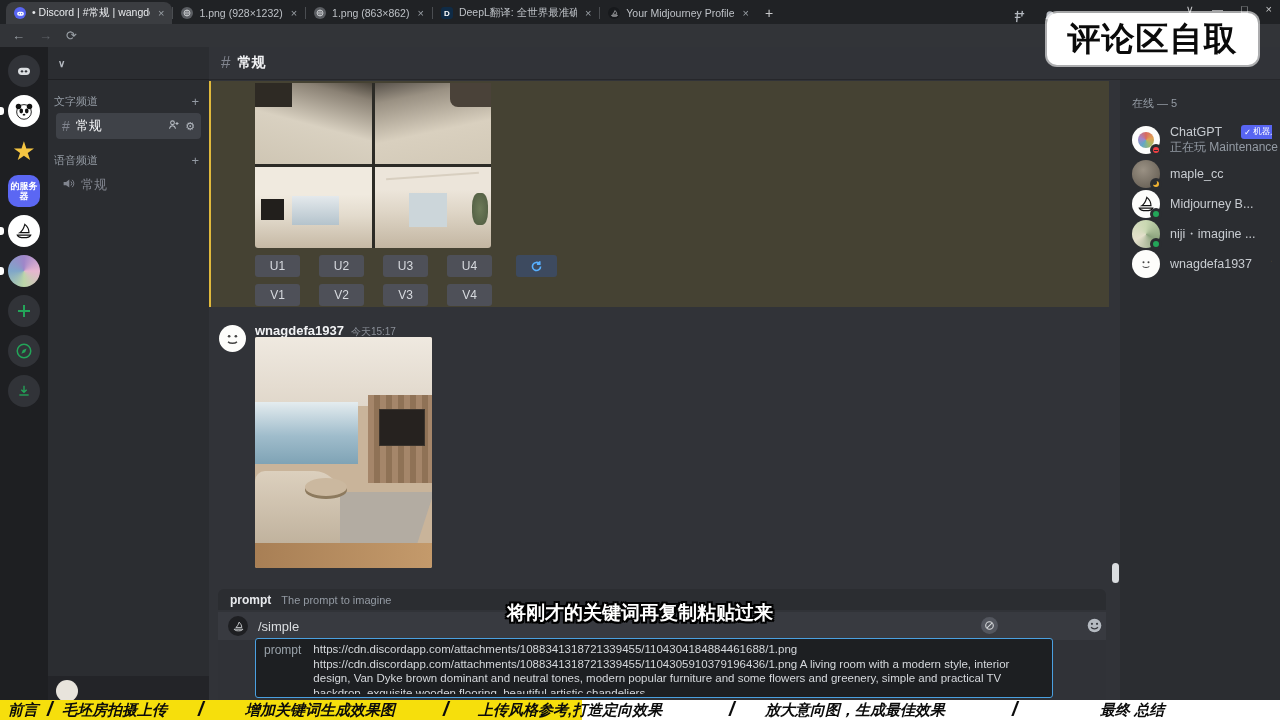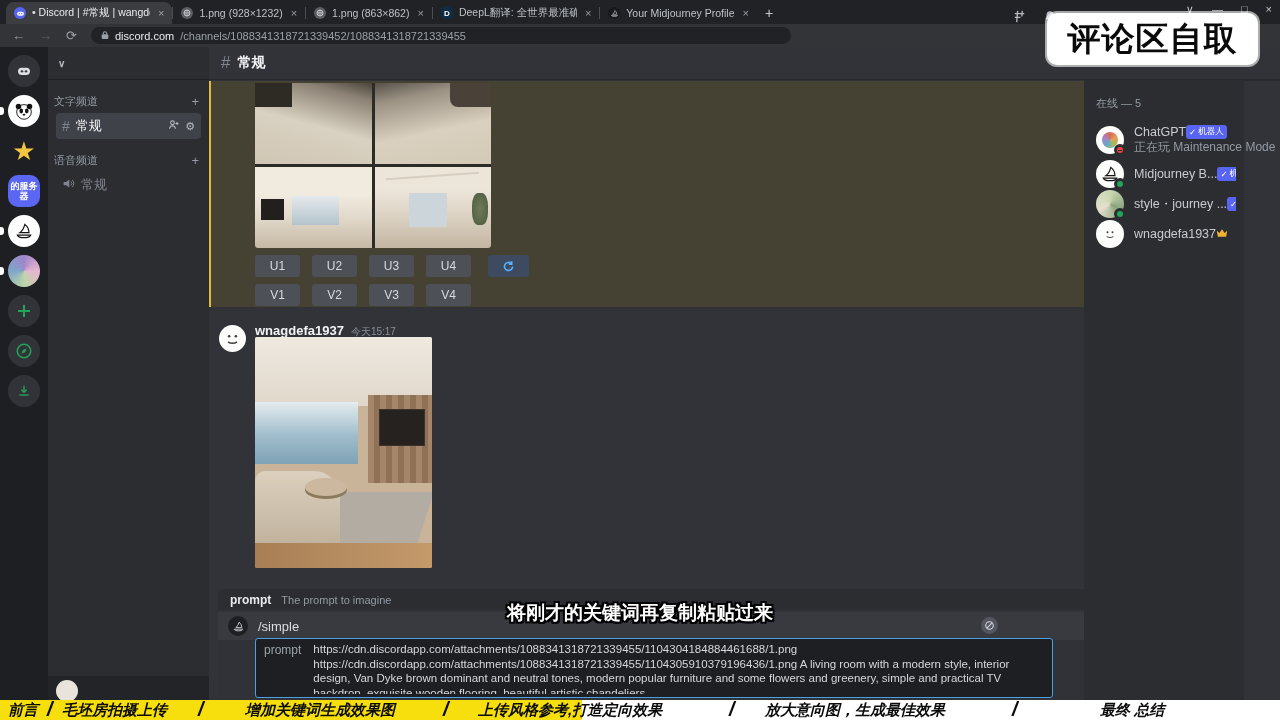--- a/index.html
+++ b/index.html
@@ -85,21 +85,21 @@
   .c-bl { background:linear-gradient(180deg,#f0eadf 0%,#f0eadf 34%,#e3dbcd 60%,#c6b9a5 100%); }
   .c-bl .tv { position:absolute; left:5%; top:40%; width:20%; height:25%; background:#221f1c; }
   .c-bl .win { position:absolute; left:32%; top:36%; width:40%; height:36%;
                background:linear-gradient(#e4e9ec,#b4c3cc); }
   .c-br { background:linear-gradient(180deg,#ece5da 0%,#ece5da 28%,#ded5c6 56%,#c3b6a2 100%); }
   .c-br .win { position:absolute; left:30%; top:32%; width:32%; height:42%; background:#ccd6da; }
   .c-br .plant { position:absolute; right:3%; top:32%; width:13%; height:40%;
                  background:radial-gradient(#6d7a58,#4e5a40); border-radius:40%; }
   .c-br .beam { position:absolute; left:10%; top:10%; width:80%; height:2px; background:#d8cfc0; transform:rotate(-4deg); }
 
-  .btnrow { display:flex; gap:12px; margin-top:7px; }
+  .btnrow { display:flex; gap:19px; margin-top:7px; }
   .mjbtn { width:45px; height:22px; background:#4e5058; border-radius:3px; color:#d7dadf;
            font-size:12px; display:flex; align-items:center; justify-content:center; }
   .mjbtn.refresh { width:41px; margin-left:5px; background:#3d4a5f; }
 
   
   .msg-ava { position:absolute; left:10px; top:245px; width:27px; height:27px;
              border-radius:50%; background:#fdfdfb; overflow:hidden; }
   .msg-name { position:absolute; left:46px; top:243px; font-size:13px; font-weight:bold; color:#f2f3f5; }
   .msg-time { font-size:10px; font-weight:normal; color:#8b9099; margin-left:7px; }
   .room { position:absolute; left:46px; top:257px; width:177px; height:231px;
@@ -140,40 +140,40 @@
   .emojiicon { position:absolute; left:868px; top:5px; }
   .composer-low { position:absolute; left:9px; top:560px; width:888px; height:80px; background:#303237; }
   .optbox { position:absolute; left:46px; top:558px; width:798px; height:60px;
             background:#1d1f22; border:1.5px solid #4aa0e0; border-radius:3px;
             display:flex; padding:3px 8px; gap:12px; }
   .optbox .olabel { font-size:12px; color:#9aa3ab; padding-top:1px; }
   .optbox .ovalue { font-size:11.5px; line-height:14.5px; color:#d5d8dc; white-space:pre-wrap;
                     flex:1; overflow:hidden; }
 
   
-  .members { position:absolute; left:1084px; top:80px; width:160px; height:640px;
+  .members { position:absolute; left:1120px; top:80px; width:160px; height:640px;
              background:#2b2d31; padding:16px 8px 0 12px; }
   .mlabel { font-size:11px; color:#949ba4; margin-bottom:10px; }
   .mrow { display:flex; align-items:center; gap:10px; height:30px; position:relative; }
   .mrow.tall { height:38px; }
   .mava { width:28px; height:28px; border-radius:50%; position:relative; flex:0 0 auto; }
   .mava.white { background:#fdfdfb; }
   .mava.gpt::after { content:""; position:absolute; inset:6px; border-radius:50%;
         background:conic-gradient(#d96a5f,#e0a154,#9fba68,#63a8c7,#a584c9,#d96a5f); }
   .mava.maple { background:radial-gradient(circle at 40% 35%,#9a9184,#5d564c); }
   .mava.niji2 { background:conic-gradient(#c9d8b2,#8aa27c,#e4e0cc,#c9d8b2); }
   .status { position:absolute; right:-2px; bottom:-2px; width:12px; height:12px; border-radius:50%;
             border:3px solid #2b2d31; }
   .st-dnd { background:#f23f43; } .st-dnd::after { content:""; position:absolute; left:1px; top:2.5px;
             width:4px; height:1.5px; background:#2b2d31; }
   .st-idle { background:#f0b232; } .st-idle::after { content:""; position:absolute; left:-1.5px; top:-1.5px;
             width:5px; height:5px; border-radius:50%; background:#2b2d31; }
   .st-on { background:#23a559; }
   .mtext { min-width:0; }
-  .mname { font-size:12.5px; color:#c8ccd1; white-space:nowrap; overflow:hidden; display:flex; align-items:center; gap:0; }
+  .mname { font-size:12.5px; color:#c8ccd1; white-space:nowrap; overflow:hidden; display:flex; align-items:center; gap:19px; }
   .msub { font-size:12px; color:#949ba4; white-space:nowrap; }
   .botbadge { display:inline-flex; align-items:center; gap:2px; background:#5865f2; color:#fff;
               font-size:8.5px; border-radius:3px; padding:1px 3px; flex:0 0 auto; }
 
   
   .corner-note { position:absolute; left:1047px; top:13px; width:211px; height:52px; background:#fff;
                  border-radius:10px; display:flex; align-items:center; justify-content:center;
                  font-size:33px; font-weight:900; color:#0a0a0a; letter-spacing:1px;
                  box-shadow:0 0 0 2px rgba(255,255,255,.6); }
   .subtitle { position:absolute; left:0; top:600px; width:1280px; text-align:center;
@@ -245,30 +245,20 @@
     <span>—</span>
     <span>□</span>
     <span>×</span>
   </div>
 </div>
 
 <div class="toolbar">
   <span class="nav">←</span>
   <span class="nav dim">→</span>
   <span class="nav">⟳</span>
-  <div class="urlpill">
-    <span>
-      <svg width="8" height="10" viewBox="0 0 12 14">
-          <rect x="1" y="6" width="10" height="7" rx="1.5" fill="#9aa0a6"></rect>
-          <path d="M3.5 6V4.5a2.5 2.5 0 0 1 5 0V6" fill="none" stroke="#9aa0a6" stroke-width="1.6"></path>
-        </svg>
-    </span>
-    <span class="urlhost">discord.com</span>
-      <span class="urlpath">/channels/1088341318721339452/1088341318721339455</span>
-  </div>
 </div>
 
 <div class="rail">
   <div class="ric">
     <svg width="20" height="16" viewBox="0 0 24 24">
         <rect x="3" y="7" width="18" height="11" rx="5.5" fill="#dbdee1"></rect>
         <circle cx="9" cy="12.5" r="1.8" fill="#313338"></circle>
         <circle cx="15" cy="12.5" r="1.8" fill="#313338"></circle>
       </svg>
   </div>
@@ -486,20 +476,30 @@
           <span>ChatGPT</span>
         <span class="botbadge">
             <span>✓</span>
             <span>机器人</span>
           </span>
       </div>
       <div class="msub">正在玩 Maintenance Mode</div>
     </div>
   </div>
 
+  <div class="mrow">
+    <div class="mava maple">
+      <span class="status st-idle"></span>
+    </div>
+    <div class="mtext">
+        <div class="mname">
+          <span>maple_cc</span>
+        </div>
+      </div>
+  </div>
 
   <div class="mrow">
     <div class="mava white">
       <svg style="position:absolute;left:4px;top:4px" width="20" height="20" viewBox="0 0 24 24">
           <path d="M13 4c3 2.4 5 6 5 10H7c2-1.2 4.5-4.5 6-10z" fill="none" stroke="#111" stroke-width="1.4"></path>
           <path d="M4 17h16c-1 2.2-3.5 3-8 3s-7-.8-8-3z" fill="none" stroke="#111" stroke-width="1.4"></path>
         </svg>
       <span class="status st-on"></span>
     </div>
     <div class="mtext">
@@ -512,21 +512,21 @@
     </div>
       </div>
   </div>
 
   <div class="mrow">
     <div class="mava niji2">
       <span class="status st-on"></span>
     </div>
     <div class="mtext">
         <div class="mname">
-          <span>style・journey ...</span>
+          <span>niji・imagine ...</span>
       <span class="botbadge">
             <span>✓</span>
             <span>机器人</span>
           </span>
     </div>
       </div>
   </div>
 
   <div class="mrow">
     <div class="mava white">

